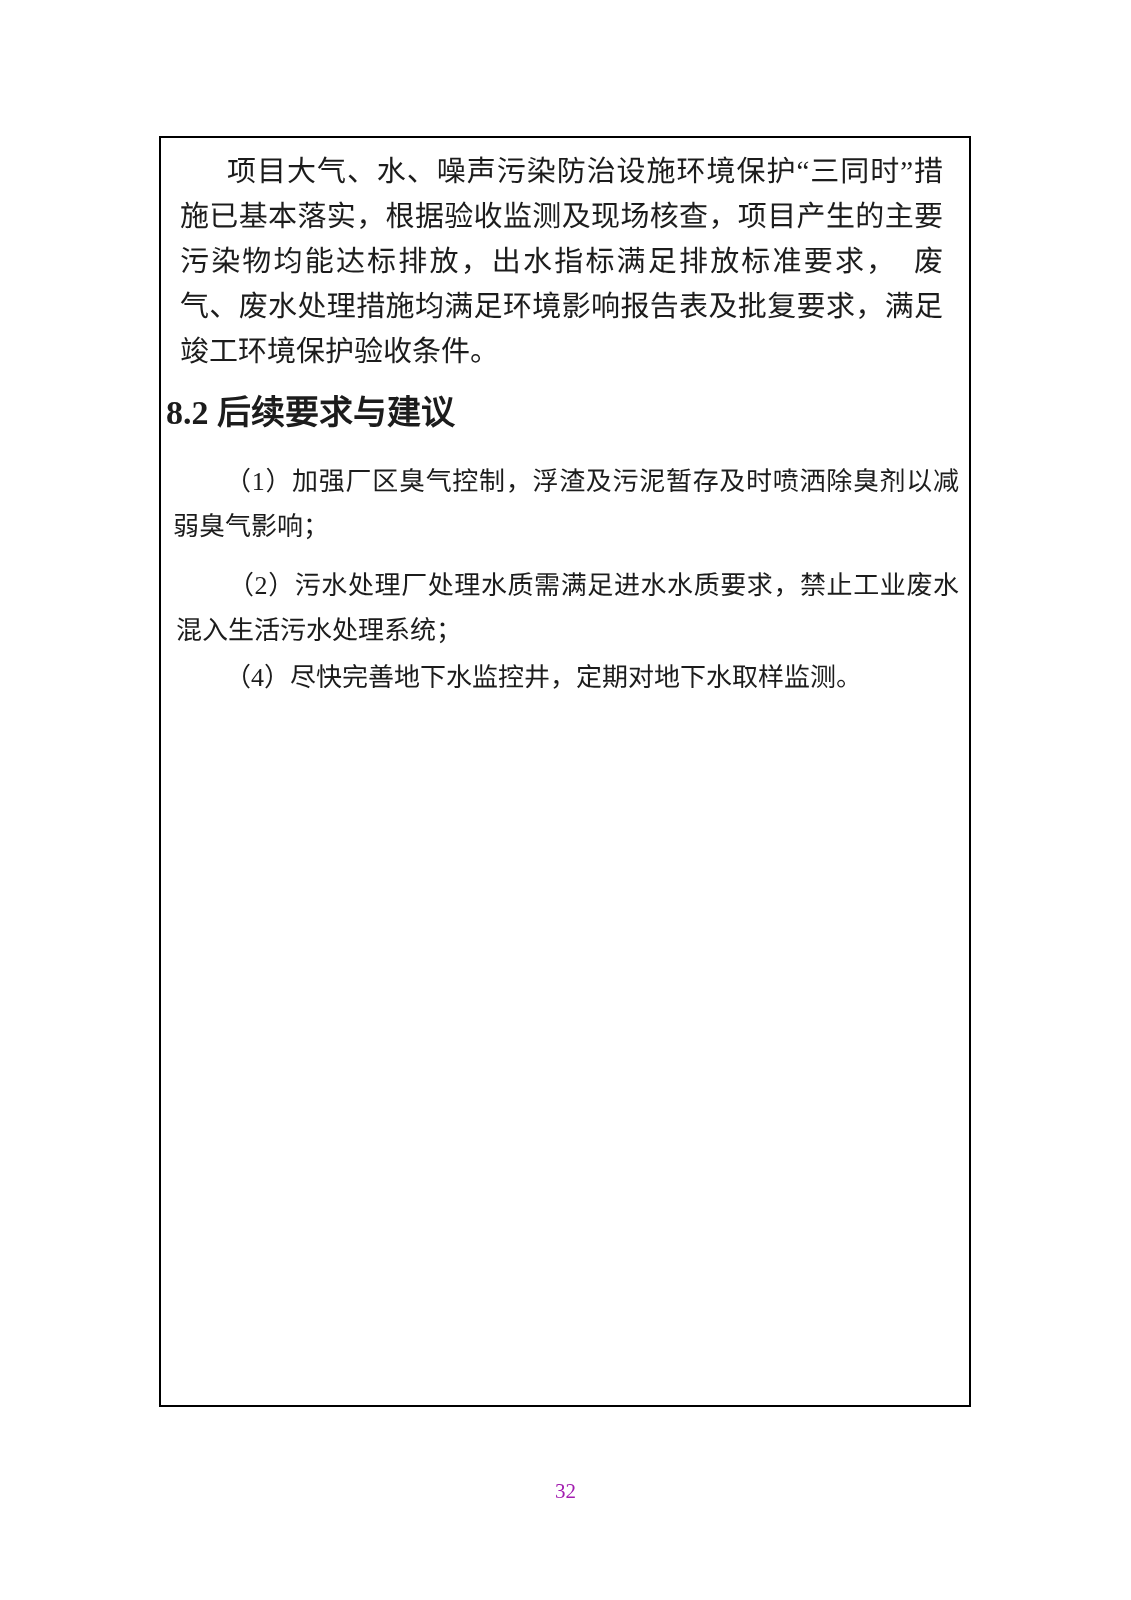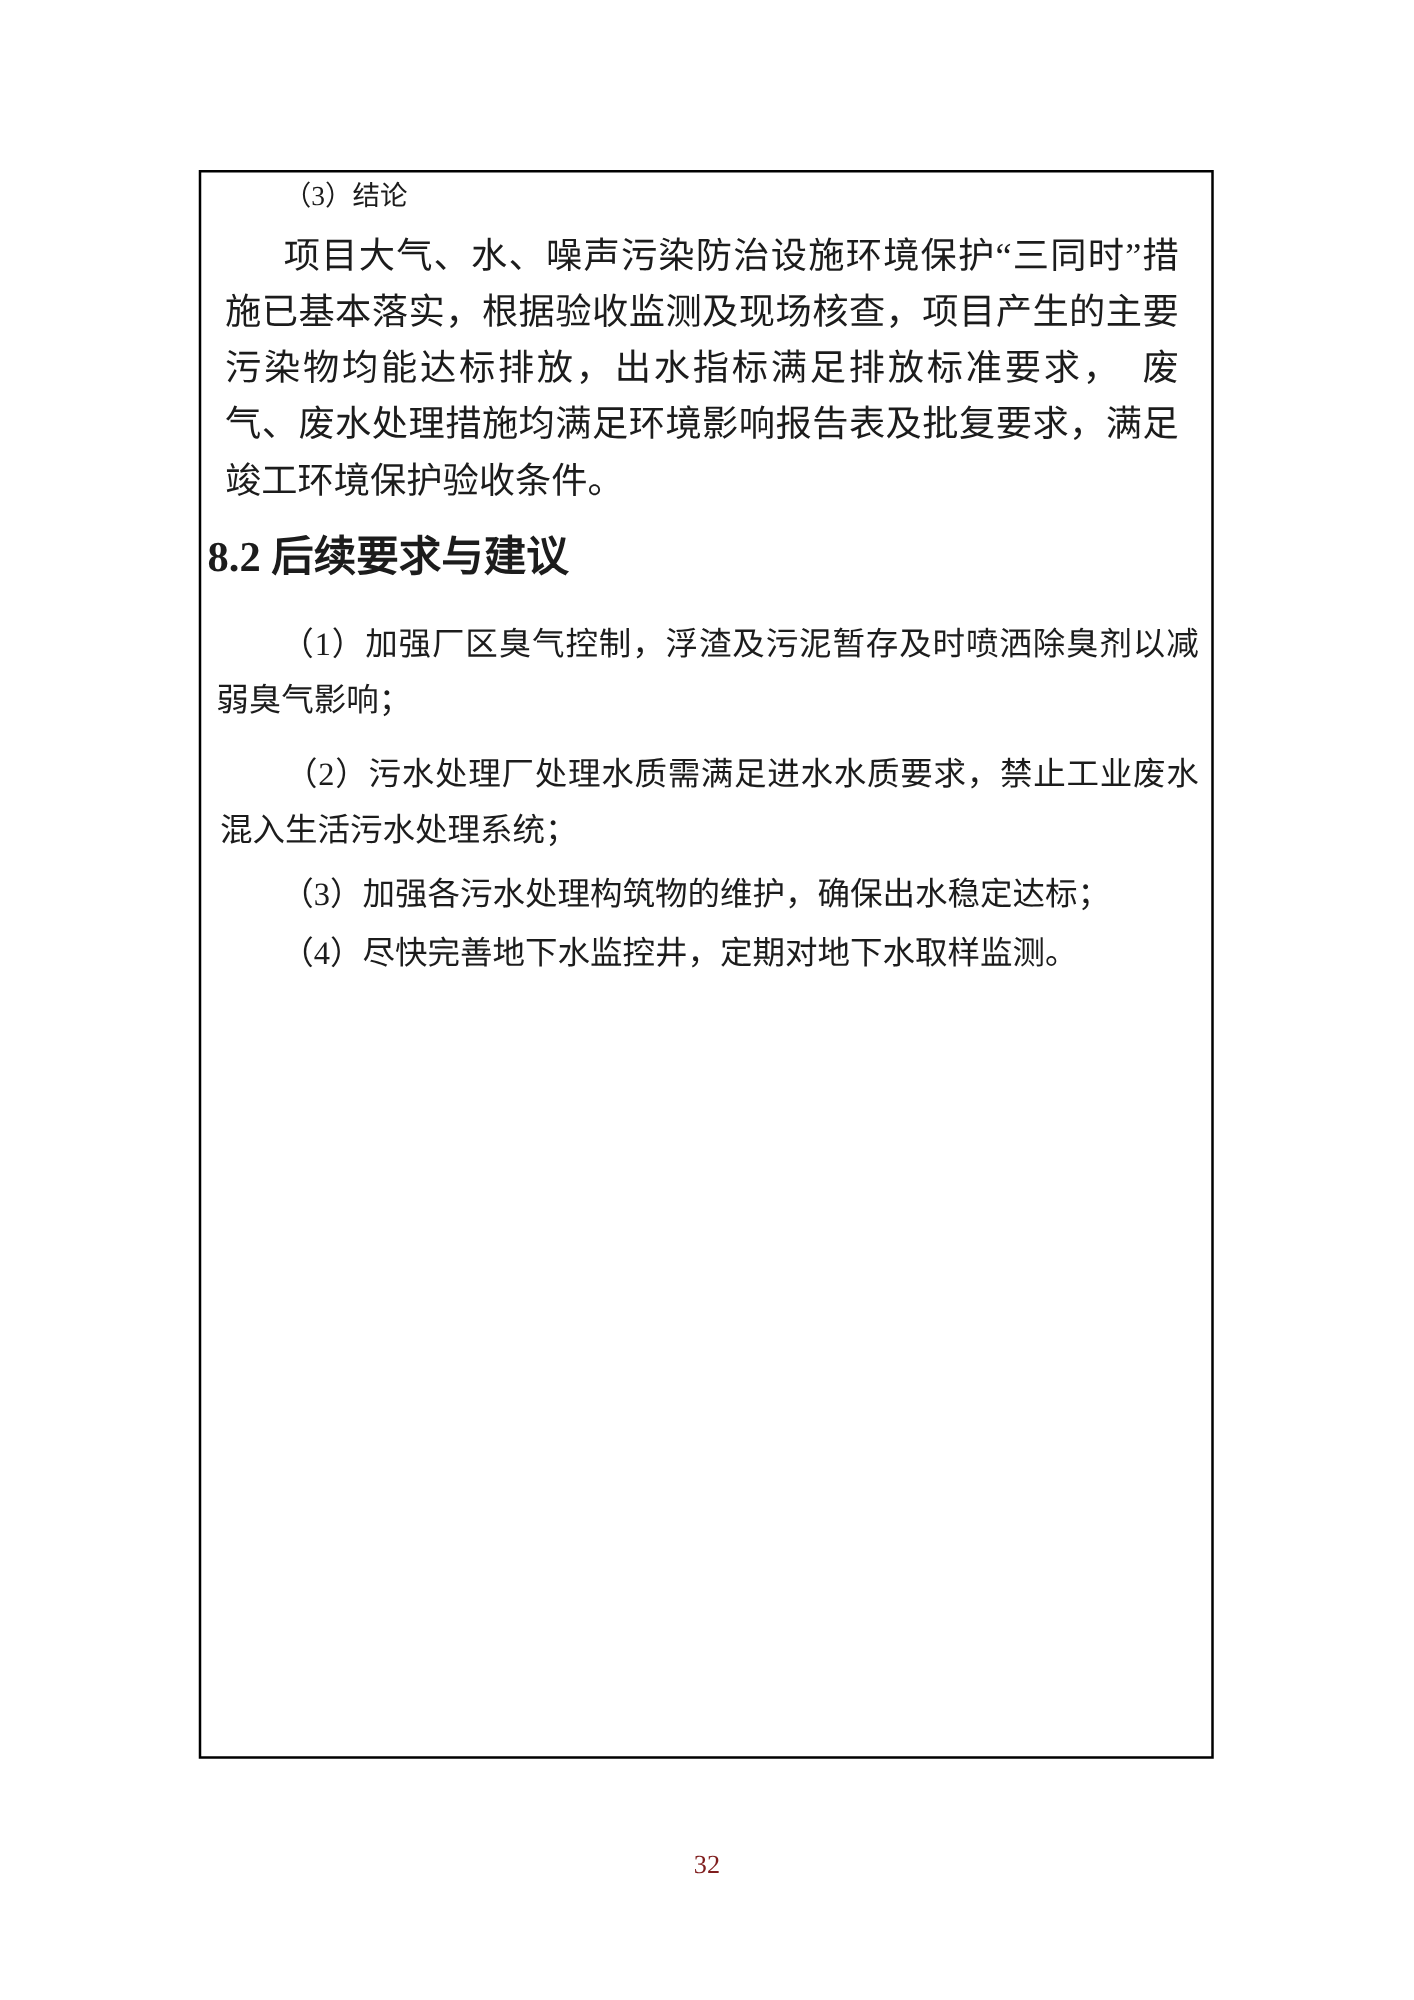--- a/index.html
+++ b/index.html
@@ -66,41 +66,39 @@
   .item-4 { margin-top: 2px; }
 
   .page-number {
     position: absolute;
     left: 0;
     top: 1478px;
     width: 100%;
     text-align: center;
     font-size: 21px;
     line-height: 26px;
-    color: #7f1d1d;
+    color: #a21caf;
   }
 </style>
 </head>
 <body>
 
 <div class="page">
 
   <div class="content-box">
 
-    <p class="concl-title">（3）结论</p>
 
     <p class="concl-body">项目大气、水、噪声污染防治设施环境保护“三同时”措施已基本落实，根据验收监测及现场核查，项目产生的主要污染物均能达标排放，出水指标满足排放标准要求，　废气、废水处理措施均满足环境影响报告表及批复要求，满足竣工环境保护验收条件。</p>
 
     <h2 class="sec-heading">8.2 后续要求与建议</h2>
 
     <p class="item item-1">（1）加强厂区臭气控制，浮渣及污泥暂存及时喷洒除臭剂以减弱臭气影响；</p>
 
     <p class="item item-2">（2）污水处理厂处理水质需满足进水水质要求，禁止工业废水混入生活污水处理系统；</p>
 
-    <p class="item item-3">（3）加强各污水处理构筑物的维护，确保出水稳定达标；</p>
 
     <p class="item item-4">（4）尽快完善地下水监控井，定期对地下水取样监测。</p>
 
   </div>
 
   <div class="page-number">32</div>
 
 </div>
 
 </body></html>

